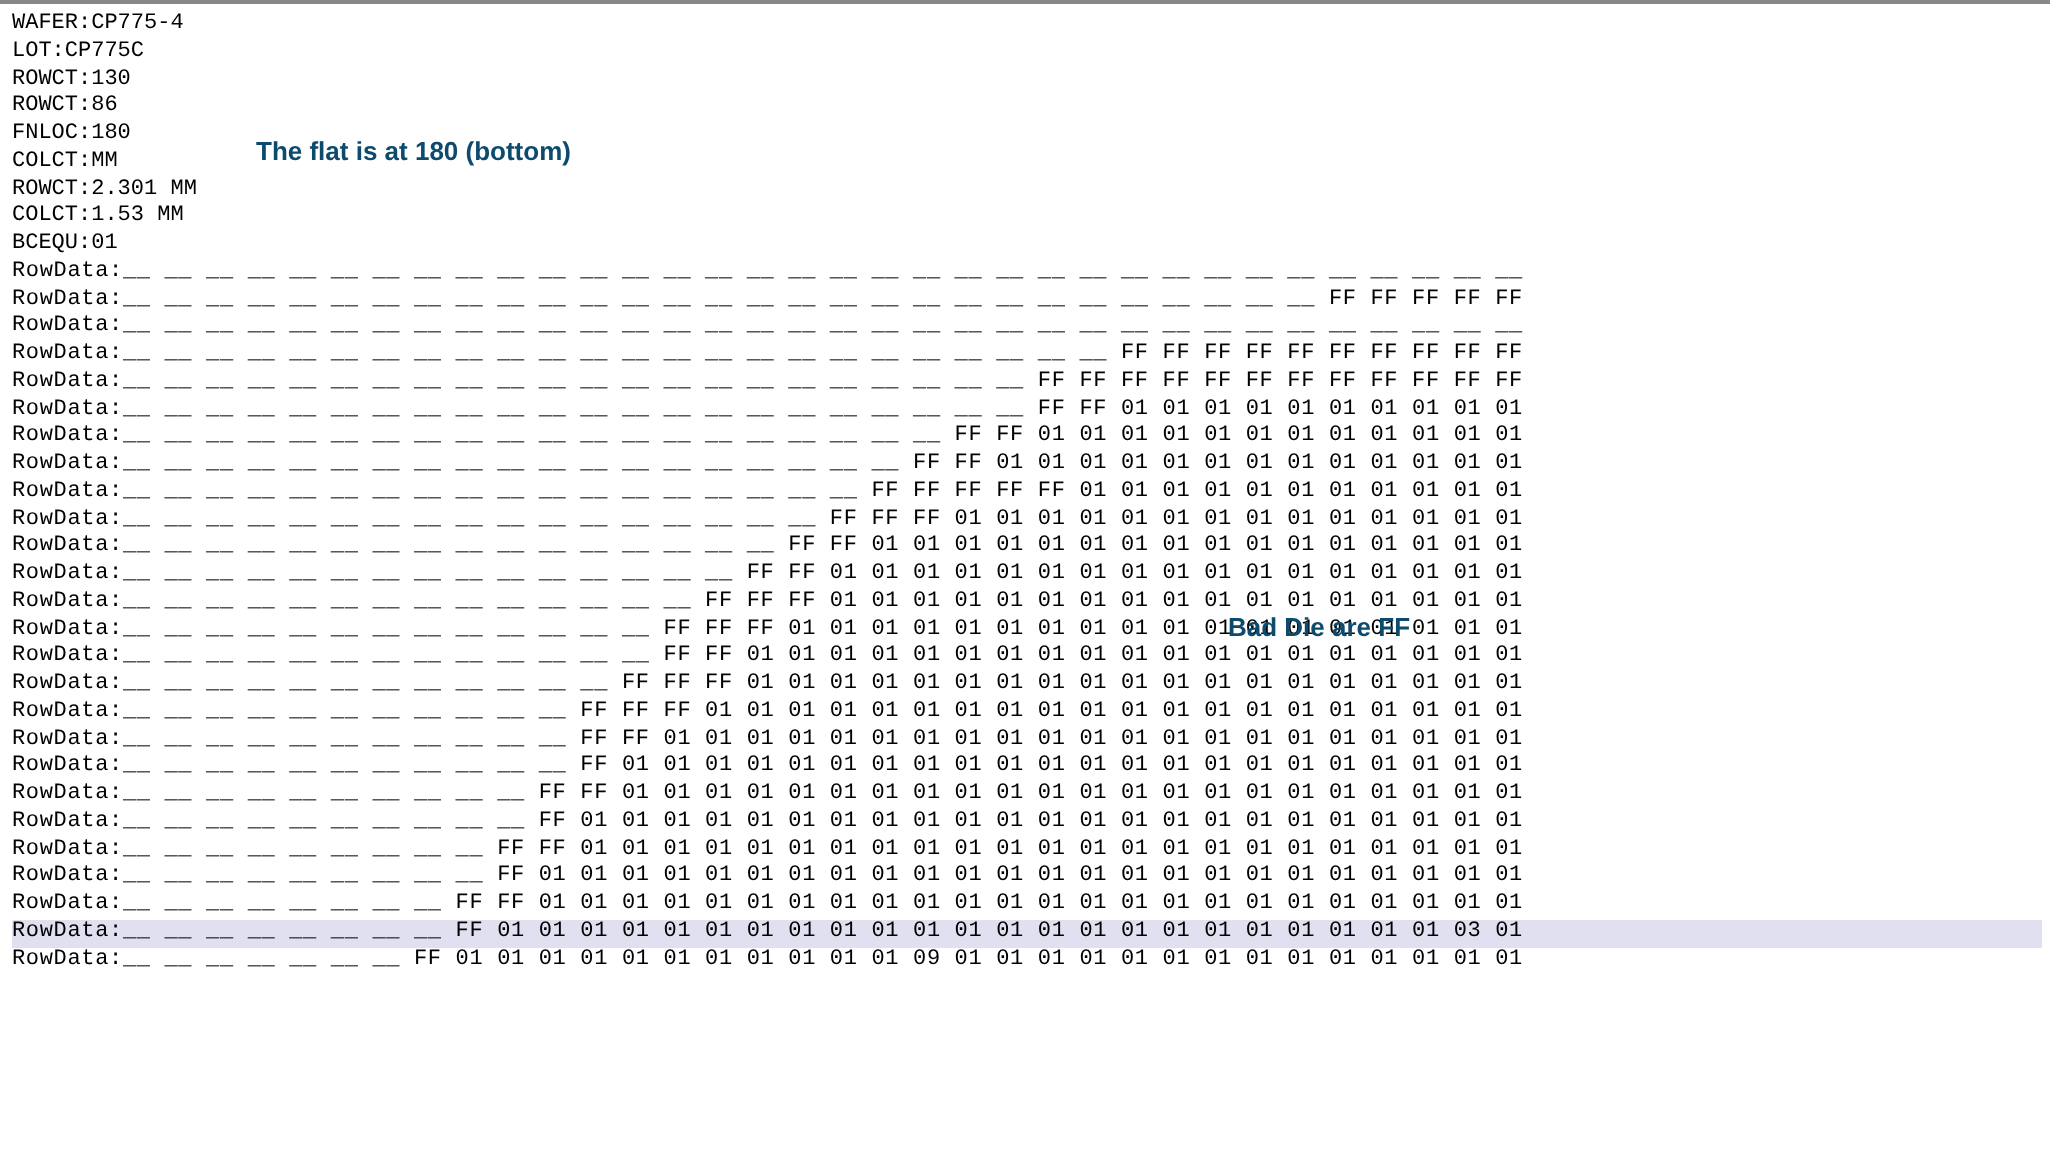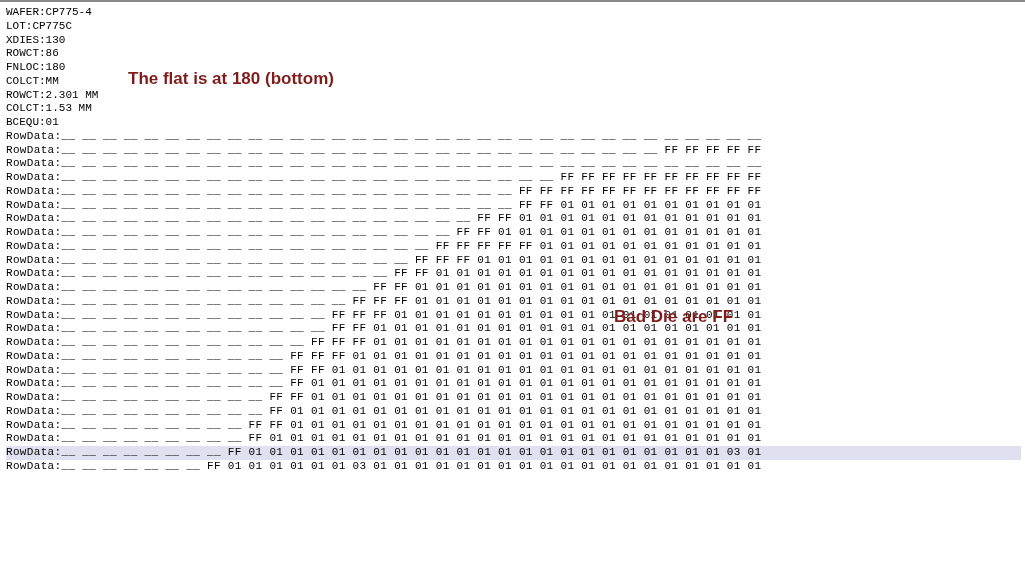--- a/index.html
+++ b/index.html
@@ -15,32 +15,32 @@
       white-space: nowrap;
       border-top: 2px solid #888;
     }
     .header-line { }
     .row { letter-spacing: 0.03em; }
     .row.hl { background: #e0e0f0; }
     .annot {
       position: absolute;
       font-family: Arial, Helvetica, sans-serif;
       font-weight: 700;
-      font-size: 17px;
-      color: #7f1d1d;
+      font-size: 13px;
+      color: #0c4a6e;
       background: transparent;
       white-space: nowrap;
     }
   </style>
 </head>
 <body>
 
 <div class="header-line">WAFER:CP775-4</div>
 <div class="header-line">LOT:CP775C</div>
-<div class="header-line">XDIES:130</div>
+<div class="header-line">ROWCT:130</div>
 <div class="header-line">ROWCT:86</div>
 <div class="header-line">FNLOC:180</div>
 <div class="header-line">COLCT:MM</div>
 <div class="header-line">ROWCT:2.301 MM</div>
 <div class="header-line">COLCT:1.53 MM</div>
 <div class="header-line">BCEQU:01</div>
 
 <div id="rows">
     <div class="row">RowData:__ __ __ __ __ __ __ __ __ __ __ __ __ __ __ __ __ __ __ __ __ __ __ __ __ __ __ __ __ __ __ __ __ __ </div>
     <div class="row">RowData:__ __ __ __ __ __ __ __ __ __ __ __ __ __ __ __ __ __ __ __ __ __ __ __ __ __ __ __ __ FF FF FF FF FF </div>
@@ -58,19 +58,20 @@
     <div class="row">RowData:__ __ __ __ __ __ __ __ __ __ __ __ __ FF FF FF 01 01 01 01 01 01 01 01 01 01 01 01 01 01 01 01 01 01 </div>
     <div class="row">RowData:__ __ __ __ __ __ __ __ __ __ __ __ __ FF FF 01 01 01 01 01 01 01 01 01 01 01 01 01 01 01 01 01 01 01 </div>
     <div class="row">RowData:__ __ __ __ __ __ __ __ __ __ __ __ FF FF FF 01 01 01 01 01 01 01 01 01 01 01 01 01 01 01 01 01 01 01 </div>
     <div class="row">RowData:__ __ __ __ __ __ __ __ __ __ __ FF FF FF 01 01 01 01 01 01 01 01 01 01 01 01 01 01 01 01 01 01 01 01 </div>
     <div class="row">RowData:__ __ __ __ __ __ __ __ __ __ __ FF FF 01 01 01 01 01 01 01 01 01 01 01 01 01 01 01 01 01 01 01 01 01 </div>
     <div class="row">RowData:__ __ __ __ __ __ __ __ __ __ __ FF 01 01 01 01 01 01 01 01 01 01 01 01 01 01 01 01 01 01 01 01 01 01 </div>
     <div class="row">RowData:__ __ __ __ __ __ __ __ __ __ FF FF 01 01 01 01 01 01 01 01 01 01 01 01 01 01 01 01 01 01 01 01 01 01 </div>
     <div class="row">RowData:__ __ __ __ __ __ __ __ __ __ FF 01 01 01 01 01 01 01 01 01 01 01 01 01 01 01 01 01 01 01 01 01 01 01 </div>
     <div class="row">RowData:__ __ __ __ __ __ __ __ __ FF FF 01 01 01 01 01 01 01 01 01 01 01 01 01 01 01 01 01 01 01 01 01 01 01 </div>
     <div class="row">RowData:__ __ __ __ __ __ __ __ __ FF 01 01 01 01 01 01 01 01 01 01 01 01 01 01 01 01 01 01 01 01 01 01 01 01 </div>
+    <div class="row">RowData:__ __ __ __ __ __ __ __ FF FF 01 01 01 01 01 01 01 01 01 01 01 01 01 01 01 01 01 01 01 01 01 01 01 01 </div>
     <div class="row hl">RowData:__ __ __ __ __ __ __ __ FF 01 01 01 01 01 01 01 01 01 01 01 01 01 01 01 01 01 01 01 01 01 01 01 03 01 </div>
-    <div class="row">RowData:__ __ __ __ __ __ __ FF 01 01 01 01 01 01 03 01 01 01 01 01 01 01 01 01 01 01 01 01 01 01 01 01 01 01 </div>
+    <div class="row">RowData:__ __ __ __ __ __ __ FF 01 01 01 01 01 01 01 01 01 01 01 09 01 01 01 01 01 01 01 01 01 01 01 01 01 01 </div>
   </div>
 
 <div class="annot" style="top:66px;left:128px;">The flat is at 180 (bottom)</div>
 <div class="annot" style="top:291px;left:614px;margin-top:13px;">Bad Die are FF</div>
 <div class="annot" style="top:496px;left:602px;">Good die are 01</div>
 
 </body></html>

